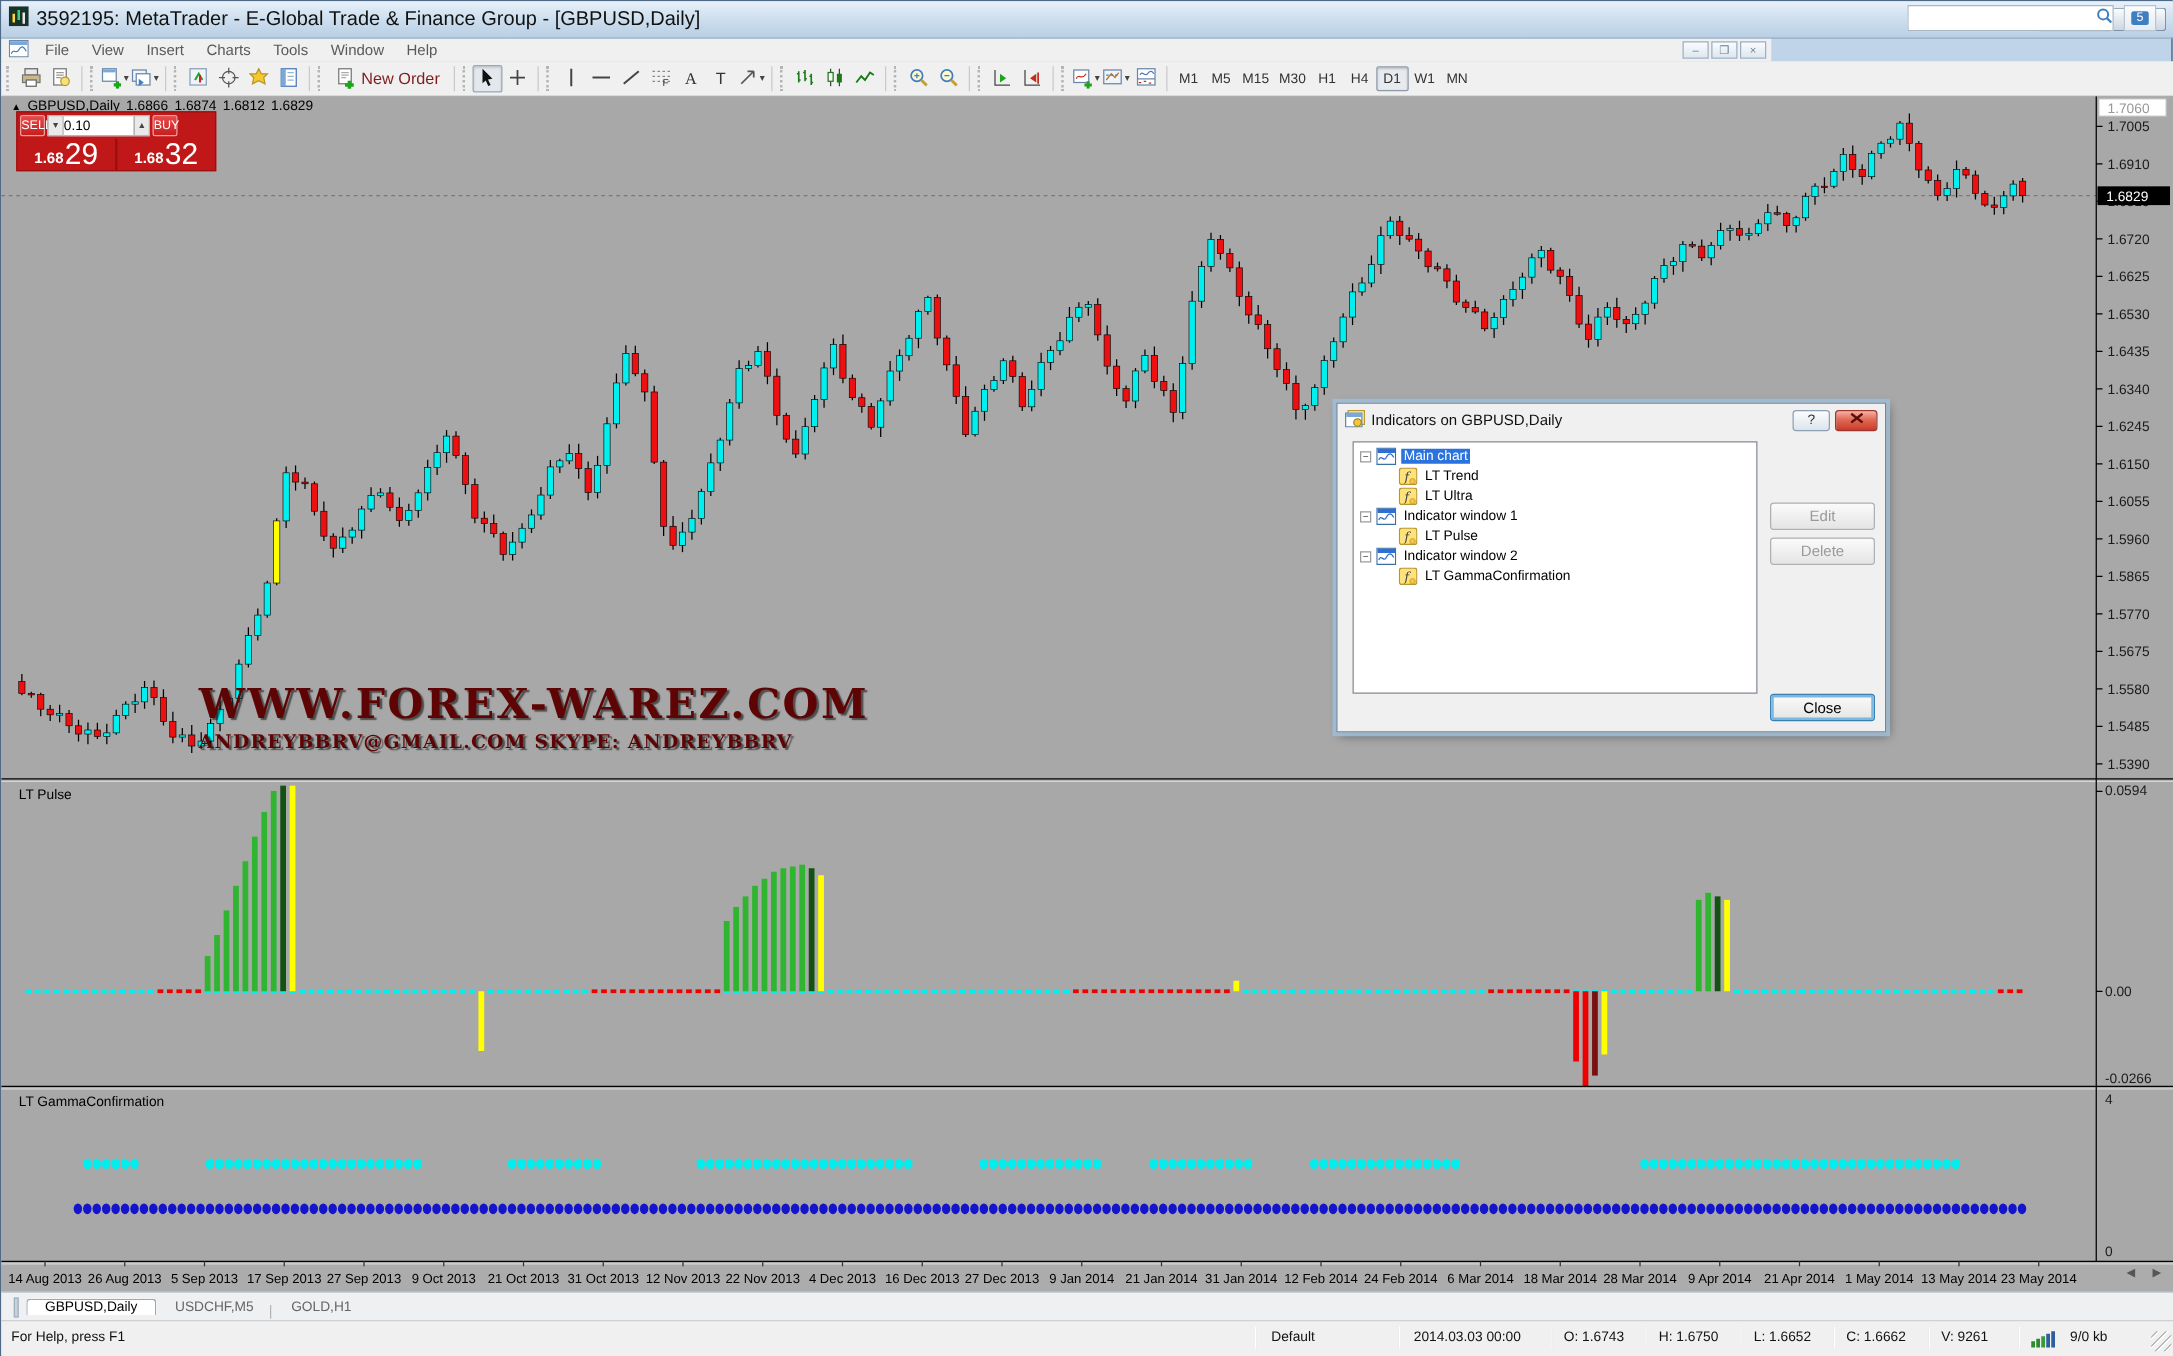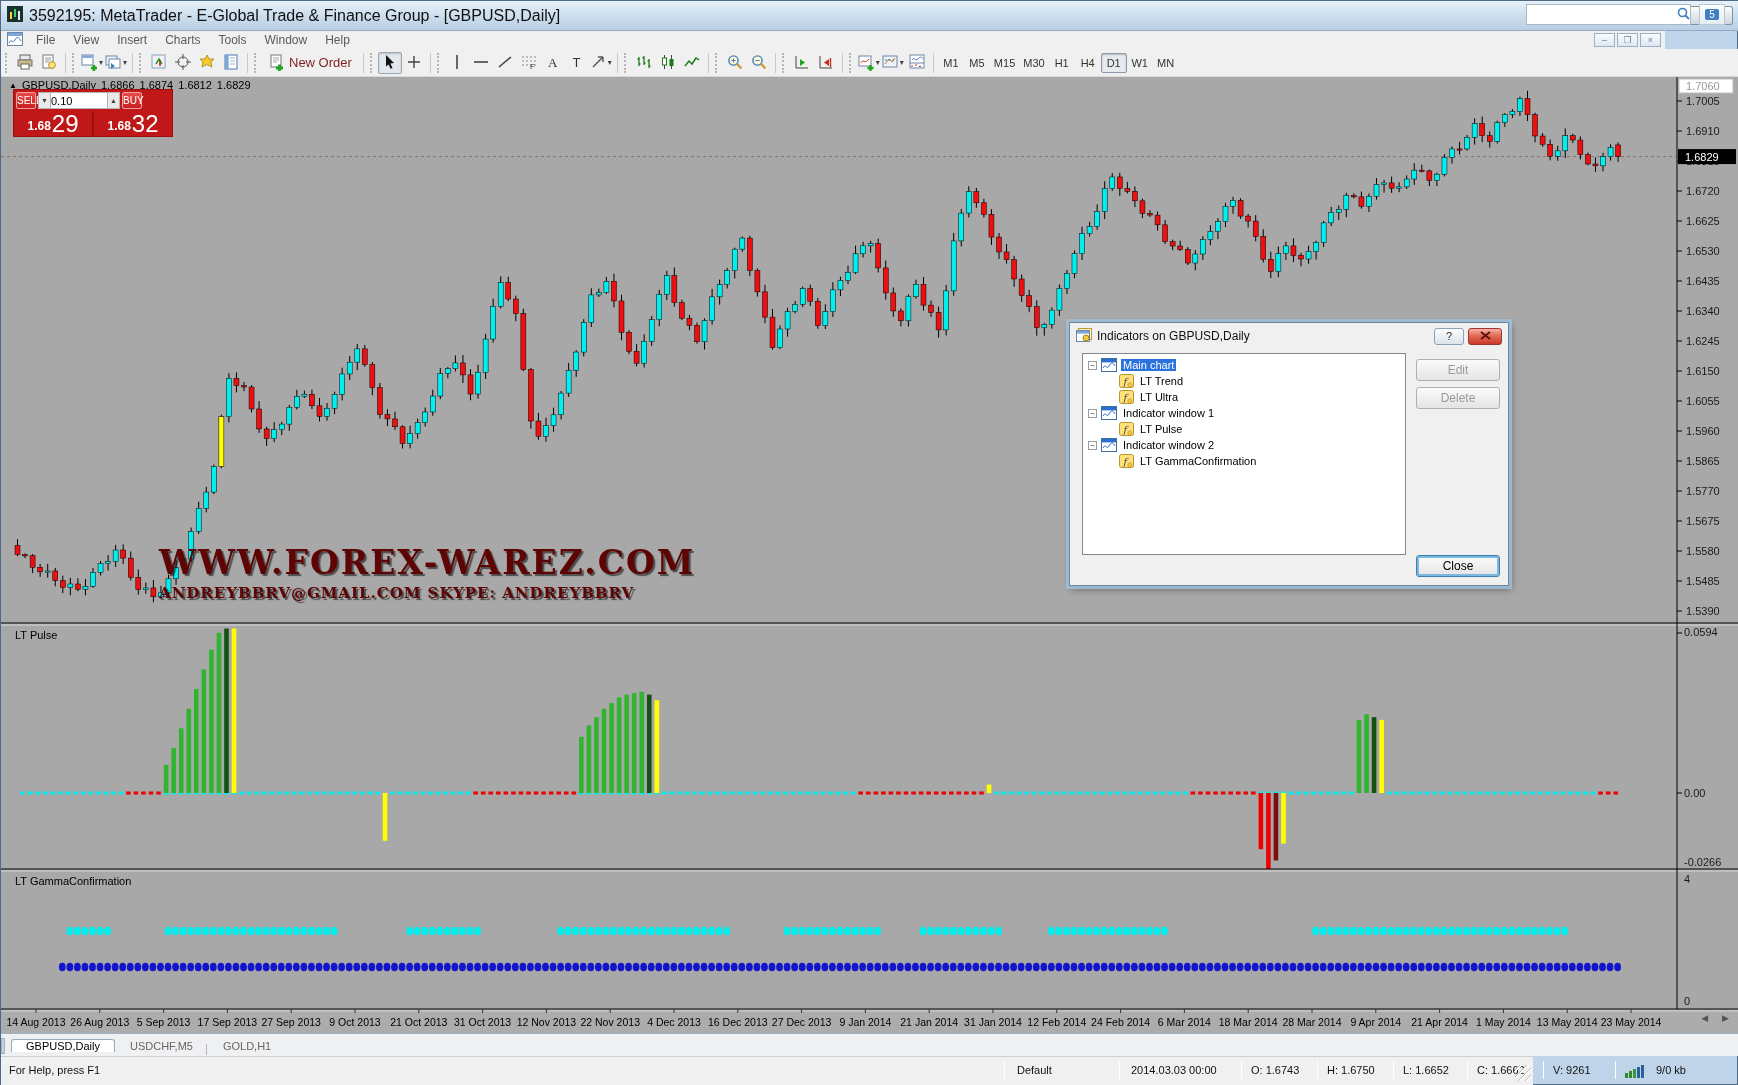--- a/index.html
+++ b/index.html
@@ -12,21 +12,21 @@
     display:flex; align-items:center; padding:0 6px; }
   .title-text { font-size:16px; color:#111; margin-left:6px; flex:1; white-space:nowrap; }
   .caption-btns { display:flex; }
   .cap-btn { height:19px; border:1px solid #7e92a8; background:linear-gradient(#fdfdfd,#e6ebf1 45%,#cdd6e0);
     display:flex; align-items:center; justify-content:center; font-size:10px; color:#40506a; }
   .cap-btn.min { width:30px; border-radius:3px 0 0 3px; }
   .cap-btn.max { width:28px; border-left:none; }
   .cap-btn.cls { width:46px; border-left:none; border-radius:0 3px 3px 0; }
 
   
-  .menubar { position:absolute; left:0; top:30px; width:1664px; height:18px; background:#f0f0f0;
+  .menubar { position:absolute; left:0; top:30px; width:1416px; height:18px; background:#f0f0f0;
     display:flex; align-items:center; font-size:12px; color:#5a5a5a; }
   .menu-item { padding:1px 9px; cursor:default; }
   .mdi-btns { margin-left:auto; display:flex; gap:2px; padding-right:4px; }
   .mdi-btn { width:21px; height:14px; border:1px solid #9ab0c6; background:linear-gradient(#fafcfe,#dde7f0);
     font-size:9px; line-height:12px; text-align:center; color:#6b7d90; }
 
   
   .toolbar { position:absolute; left:0; top:48px; width:1738px; height:28px; background:#f0f0f0;
     border-bottom:1px solid #d9d9d9; display:flex; align-items:center; padding-left:2px; }
   .tb-grip { width:5px; height:20px; border-left:2px dotted #b5b5b5; margin:0 3px 0 2px; }
@@ -91,35 +91,35 @@
     border:1px solid #828790; padding:3px 2px; overflow:hidden; }
   .tree-row { display:flex; align-items:center; height:16px; font-size:11px; color:#000; white-space:nowrap; }
   .tree-row .exp { width:9px; height:9px; border:1px solid #9a9a9a; background:#fff; font-size:8px;
     line-height:7px; text-align:center; color:#333; margin:0 4px 0 3px; flex:none; }
   .tree-row .ticon { margin-right:4px; display:flex; flex:none; }
   .tree-row.child { padding-left:34px; }
   .tree-label { padding:0 2px; }
   .tree-label.selected { background:#2a72dd; color:#fff; }
   .dlg-btn { position:absolute; left:346px; width:84px; height:22px; border:1px solid #b0b0b0; border-radius:3px;
     background:linear-gradient(#fbfbfb,#e4e4e4); font-size:12px; text-align:center; line-height:20px; }
-  .dlg-btn.disabled { color:#9a9a9a; }
+  .dlg-btn.disabled { color:#9a9a9a;margin-top:43px; }
   .dlg-btn.focused { border:1px solid #3c7fb1; box-shadow:0 0 0 2px #7ab8e0 inset; color:#000; }
 
   
   .tabsbar { position:absolute; left:0; top:1032px; width:1738px; height:23px; background:#eef0f2;
-    border-top:1px solid #9fb0c0; display:flex; align-items:flex-end; }
+    border-top:1px solid #9fb0c0; display:flex; align-items:flex-end; padding-left:10px; }
   .tab-splitter { width:4px; height:16px; background:#c7d2dc; border:1px solid #9fb0c0; margin:0 6px 2px 0; }
   .tab { height:20px; padding:0 14px; font-size:11px; color:#666; line-height:19px; border:1px solid transparent;
     border-bottom:none; position:relative; }
   .tab.active { background:#fff; border-color:#98a8b8; color:#000; border-radius:3px 3px 0 0; }
   .tab:not(.active):not(:last-child)::after { content:""; position:absolute; right:0; top:4px; height:11px;
     width:1px; background:#b5b5b5; }
 
   
-  .statusbar { position:absolute; left:0; top:1055px; width:1532px; height:30px; background:#f0f0f0;
+  .statusbar { position:absolute; left:0; top:1055px; width:1738px; height:30px; background:#f0f0f0;
     border-top:1px solid #d0d0d0; font-size:11px; color:#111; }
   .sb-item { position:absolute; top:7px; white-space:nowrap; }
   .sb-sep { position:absolute; top:4px; width:1px; height:18px; background:#c8c8c8; border-right:1px solid #fff; }
   .traffic { position:absolute; top:8px; display:flex; align-items:flex-end; gap:1px; height:13px; }
   .traffic i { width:3px; display:block; }
   .grip { position:absolute; right:2px; top:8px; width:16px; height:16px;
     background:repeating-linear-gradient(135deg,transparent,transparent 3px,#b9b9b9 3px,#b9b9b9 4px,#fff 4px,#fff 5px); }
 </style>
 </head>
 <body>

